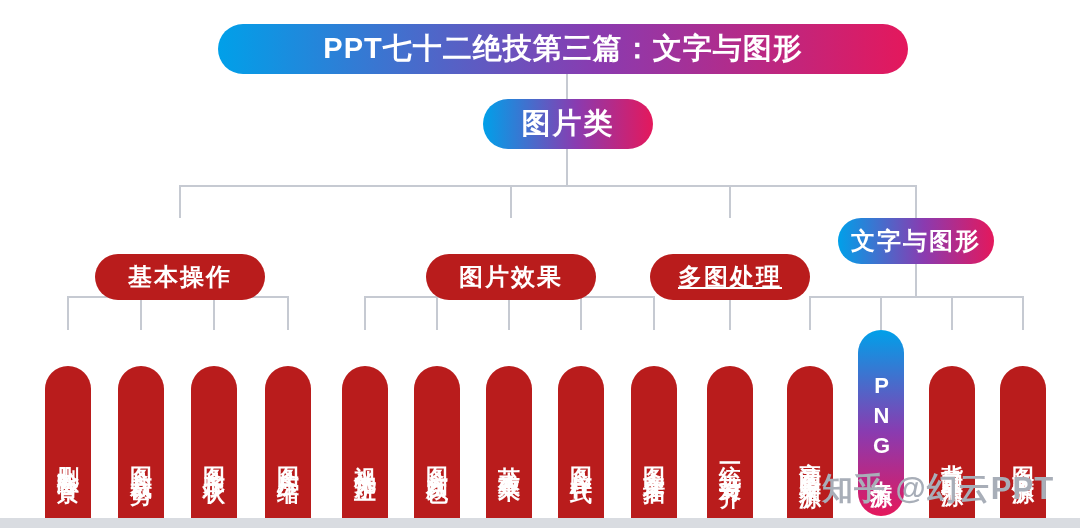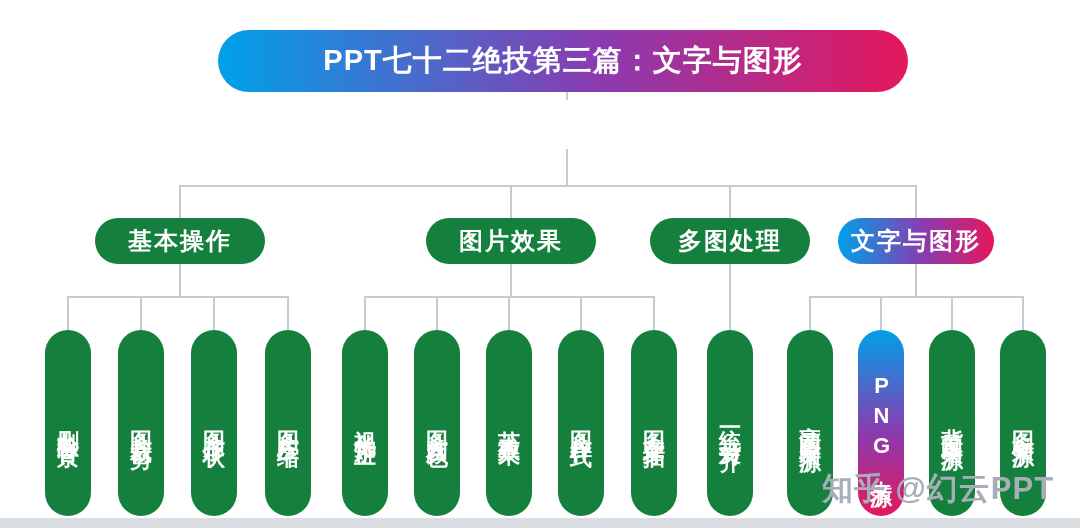--- a/index.html
+++ b/index.html
@@ -13,22 +13,22 @@
   .line{position:absolute;background:#c6cad2;}
   .pill{
     position:absolute;
     border-radius:999px;
     display:flex;align-items:center;justify-content:center;
     color:#ffffff;font-weight:bold;
     text-align:center;white-space:nowrap;
   }
   .grad-h{background:linear-gradient(90deg,#00a0e9 0%,#8a3bb0 55%,#e4185c 100%);}
   .grad-v{background:linear-gradient(180deg,#00a0e9 0%,#8a3bb0 55%,#e4185c 100%);}
-  .gray{background:#15803d;}
-  .title-pill{left:218px;top:24px;width:690px;height:62px;font-size:29px;letter-spacing:1px;margin-top:6px;}
+  .gray{background:#b91c1c;margin-top:36px;}
+  .title-pill{left:218px;top:24px;width:690px;height:50px;font-size:29px;letter-spacing:1px;}
   .root-pill{left:483px;top:99px;width:170px;height:50px;font-size:29px;letter-spacing:2px;}
   .branch{top:218px;height:46px;font-size:24px;letter-spacing:2px;}
   .vpill{
     position:absolute;top:330px;width:46px;height:186px;
     border-radius:24px;
     display:flex;align-items:center;justify-content:center;
     writing-mode:vertical-rl;text-orientation:upright;
     color:#ffffff;font-weight:bold;font-size:22px;letter-spacing:5px;
   }
   .watermark{
@@ -68,24 +68,25 @@
   <div class="line" style="left:508px;top:298px;width:2px;height:32px;"></div>
   <div class="line" style="left:580px;top:298px;width:2px;height:32px;"></div>
   <div class="line" style="left:653px;top:298px;width:2px;height:32px;"></div>
   <div class="line" style="left:809px;top:298px;width:2px;height:32px;"></div>
   <div class="line" style="left:880px;top:298px;width:2px;height:32px;"></div>
   <div class="line" style="left:951px;top:298px;width:2px;height:32px;"></div>
   <div class="line" style="left:1022px;top:298px;width:2px;height:32px;"></div>
 
   <div class="pill grad-h title-pill">PPT七十二绝技第三篇：文字与图形</div>
 
+  <div class="pill grad-h root-pill">图片类</div>
 
   <div class="pill gray branch" style="left:95px;width:170px;">基本操作</div>
   <div class="pill gray branch" style="left:426px;width:170px;">图片效果</div>
-  <div class="pill gray branch" style="left:650px;width:160px;">多图处理</div>
+  <div class="pill gray branch" style="left:650px;width:160px;text-decoration:underline;">多图处理</div>
   <div class="pill grad-h branch" style="left:838px;width:156px;">文字与图形</div>
 
   <div class="vpill gray" style="left:45px;">删除背景</div>
   <div class="vpill gray" style="left:118px;">图片裁剪</div>
   <div class="vpill gray" style="left:191px;">图片形状</div>
   <div class="vpill gray" style="left:265px;">图片压缩</div>
 
   <div class="vpill gray" style="left:342px;">视觉矫正</div>
   <div class="vpill gray" style="left:414px;">图片颜色</div>
   <div class="vpill gray" style="left:486px;">艺术效果</div>

